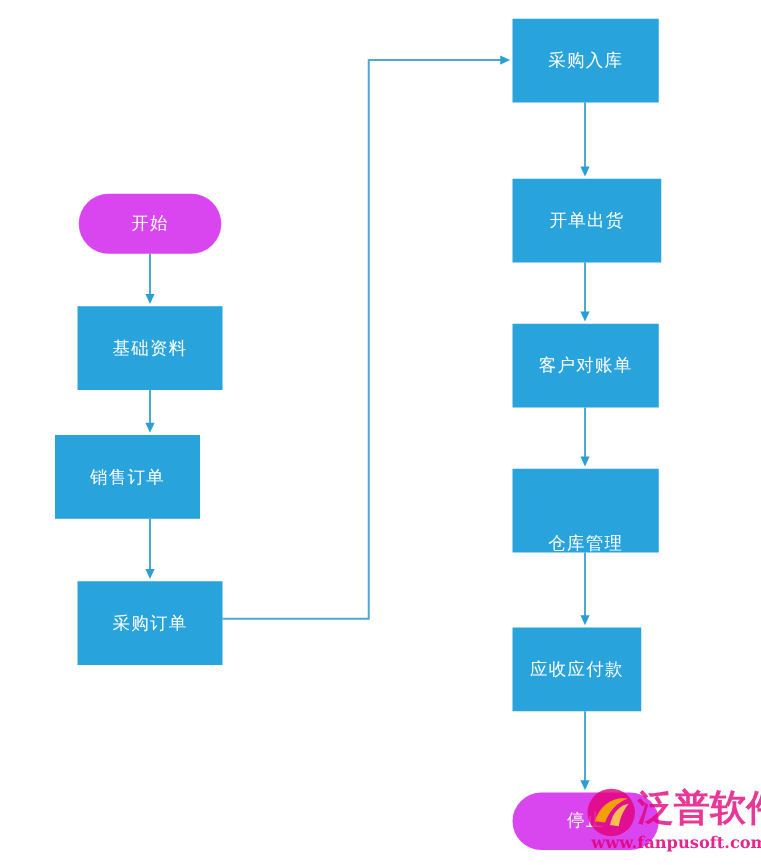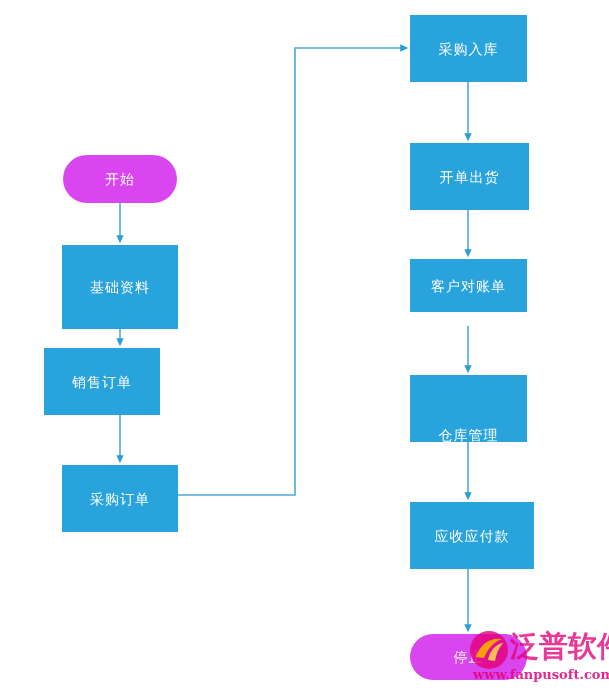--- a/index.html
+++ b/index.html
@@ -118,49 +118,49 @@
 
     <path d="M468,442 L468,496" stroke="#4fa8d4" stroke-width="1.6" fill="none" marker-end="url(#arrow)"></path>
 
     <path d="M468,569 L468,628" stroke="#4fa8d4" stroke-width="1.6" fill="none" marker-end="url(#arrow)"></path>
   </svg>
 
   <div class="node terminator" style="left:63px; top:155px; width:114px; height:48px;">
     <span class="node-label">开始</span>
   </div>
 
-  <div class="node process" style="left:62px; top:245px; width:116px; height:84px;">
+  <div class="node process" style="left:62px; top:245px; width:116px; height:67px;">
     <span class="node-label">基础资料</span>
   </div>
 
   <div class="node process" style="left:44px; top:348px; width:116px; height:67px;">
     <span class="node-label">销售订单</span>
   </div>
 
   <div class="node process" style="left:62px; top:465px; width:116px; height:67px;">
     <span class="node-label">采购订单</span>
   </div>
 
   <div class="node process" style="left:410px; top:15px; width:117px; height:67px;">
     <span class="node-label">采购入库</span>
   </div>
 
   <div class="node process" style="left:410px; top:143px; width:119px; height:67px;">
     <span class="node-label">开单出货</span>
   </div>
 
-  <div class="node process" style="left:410px; top:259px; width:117px; height:53px;justify-content:center;">
+  <div class="node process" style="left:410px; top:259px; width:117px; height:67px;justify-content:center;">
     <span class="node-label">客户对账单</span>
   </div>
 
   <div class="node process" style="left:410px; top:375px; width:117px; height:67px;align-items:flex-end;">
     <span class="node-label">仓库管理</span>
   </div>
 
-  <div class="node process" style="left:410px; top:502px; width:124px; height:67px;">
+  <div class="node process" style="left:410px; top:502px; width:103px; height:67px;">
     <span class="node-label">应收应付款</span>
   </div>
 
   <div class="node terminator" style="left:410px; top:634px; width:117px; height:46px;">
     <span class="node-label">停止</span>
   </div>
 
   <div id="watermark">
     <svg class="wm-mark" viewBox="0 0 42 40">
       <circle cx="21" cy="20" r="19" fill="#e2007a" opacity="0.80"></circle>

